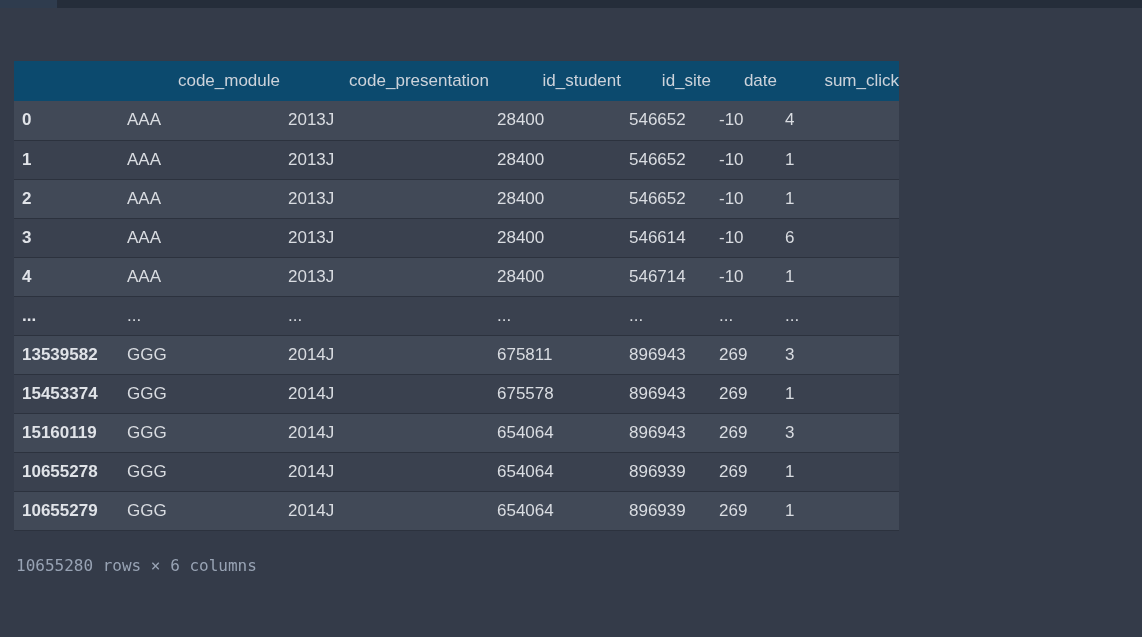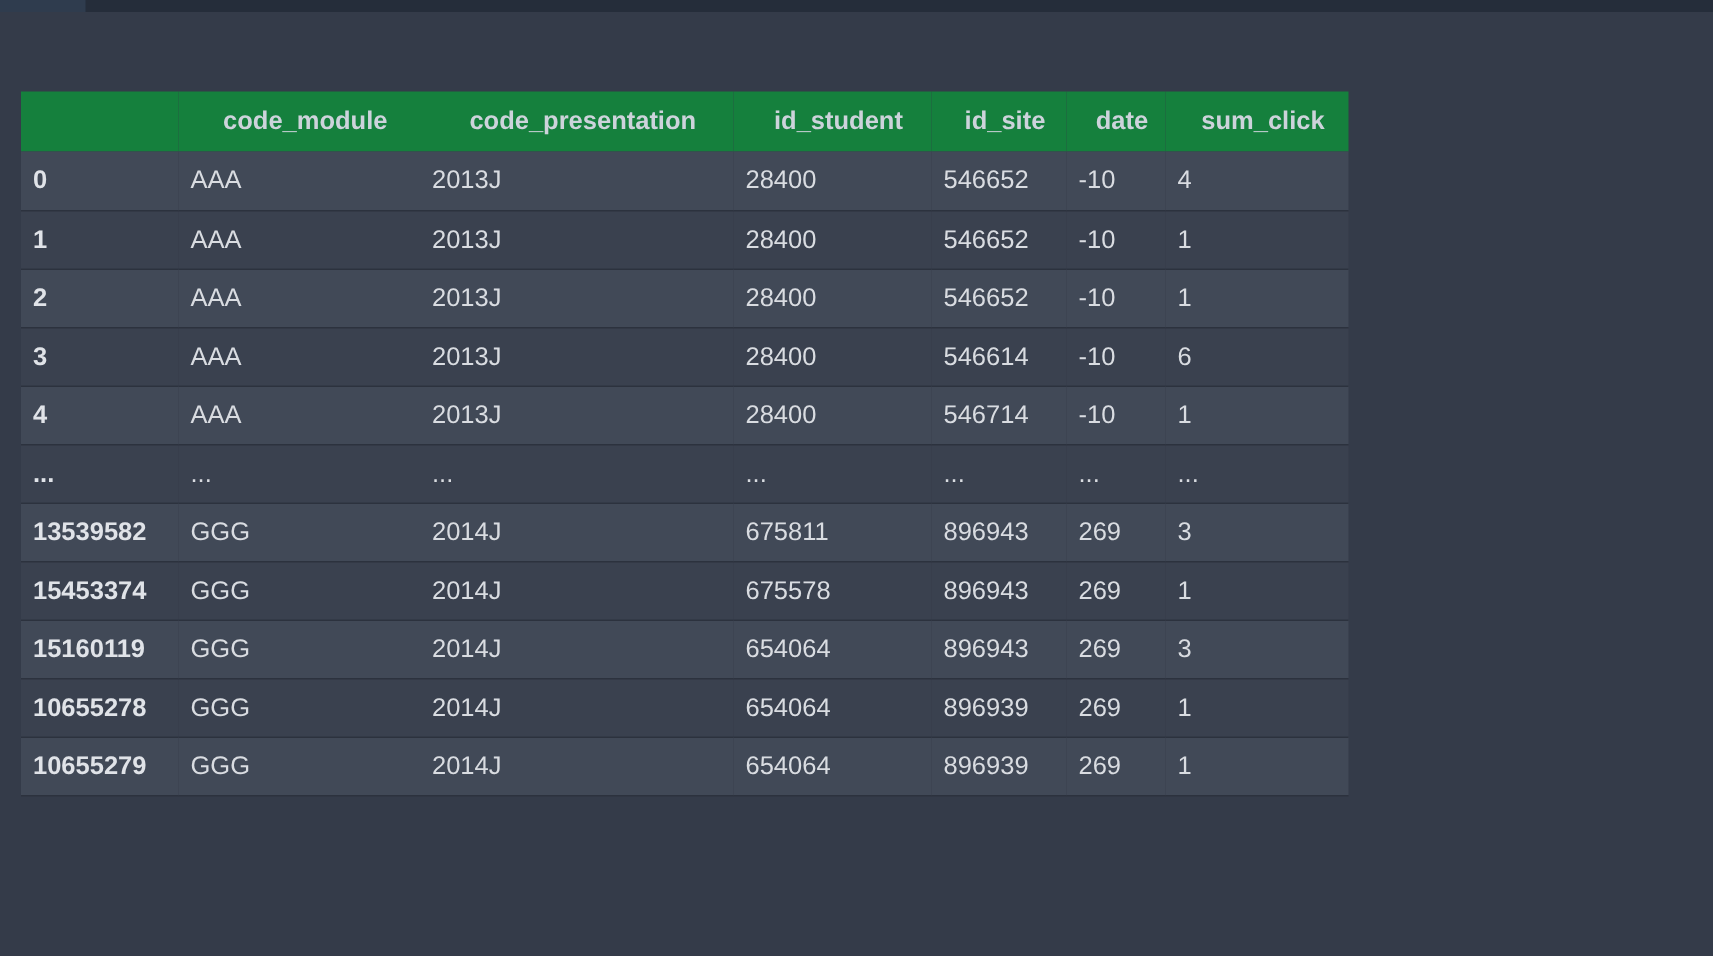--- a/index.html
+++ b/index.html
@@ -38,24 +38,24 @@
     color: #D9DCE1;
   }
   .df-table col:nth-child(1) { width: 105px; }
   .df-table col:nth-child(2) { width: 161px; }
   .df-table col:nth-child(3) { width: 209px; }
   .df-table col:nth-child(4) { width: 132px; }
   .df-table col:nth-child(5) { width: 90px; }
   .df-table col:nth-child(6) { width: 66px; }
   .df-table col:nth-child(7) { width: 122px; }
   .df-table thead th {
-    background: #15803d;
+    background: #0c4a6e;
     color: #CDD3DB;
-    font-weight: 700;
-    text-align: center;
+    font-weight: 400;
+    text-align: right;
     height: 40px;
     padding: 0 0 0 8px;
     vertical-align: middle;
   }
   .df-table tbody tr {
     height: 39px;
     border-bottom: 1px solid #2C323E;
   }
   .df-table tbody tr:nth-child(odd)  { background: #414957; }
   .df-table tbody tr:nth-child(even) { background: #3A414F; }
@@ -206,14 +206,15 @@
           <td>GGG</td>
           <td>2014J</td>
           <td>654064</td>
           <td>896939</td>
           <td>269</td>
           <td>1</td>
         </tr>
       </tbody>
   </table>
 
+  <div class="shape-caption">10655280 rows × 6 columns</div>
 
 </div>
 
 </body></html>

